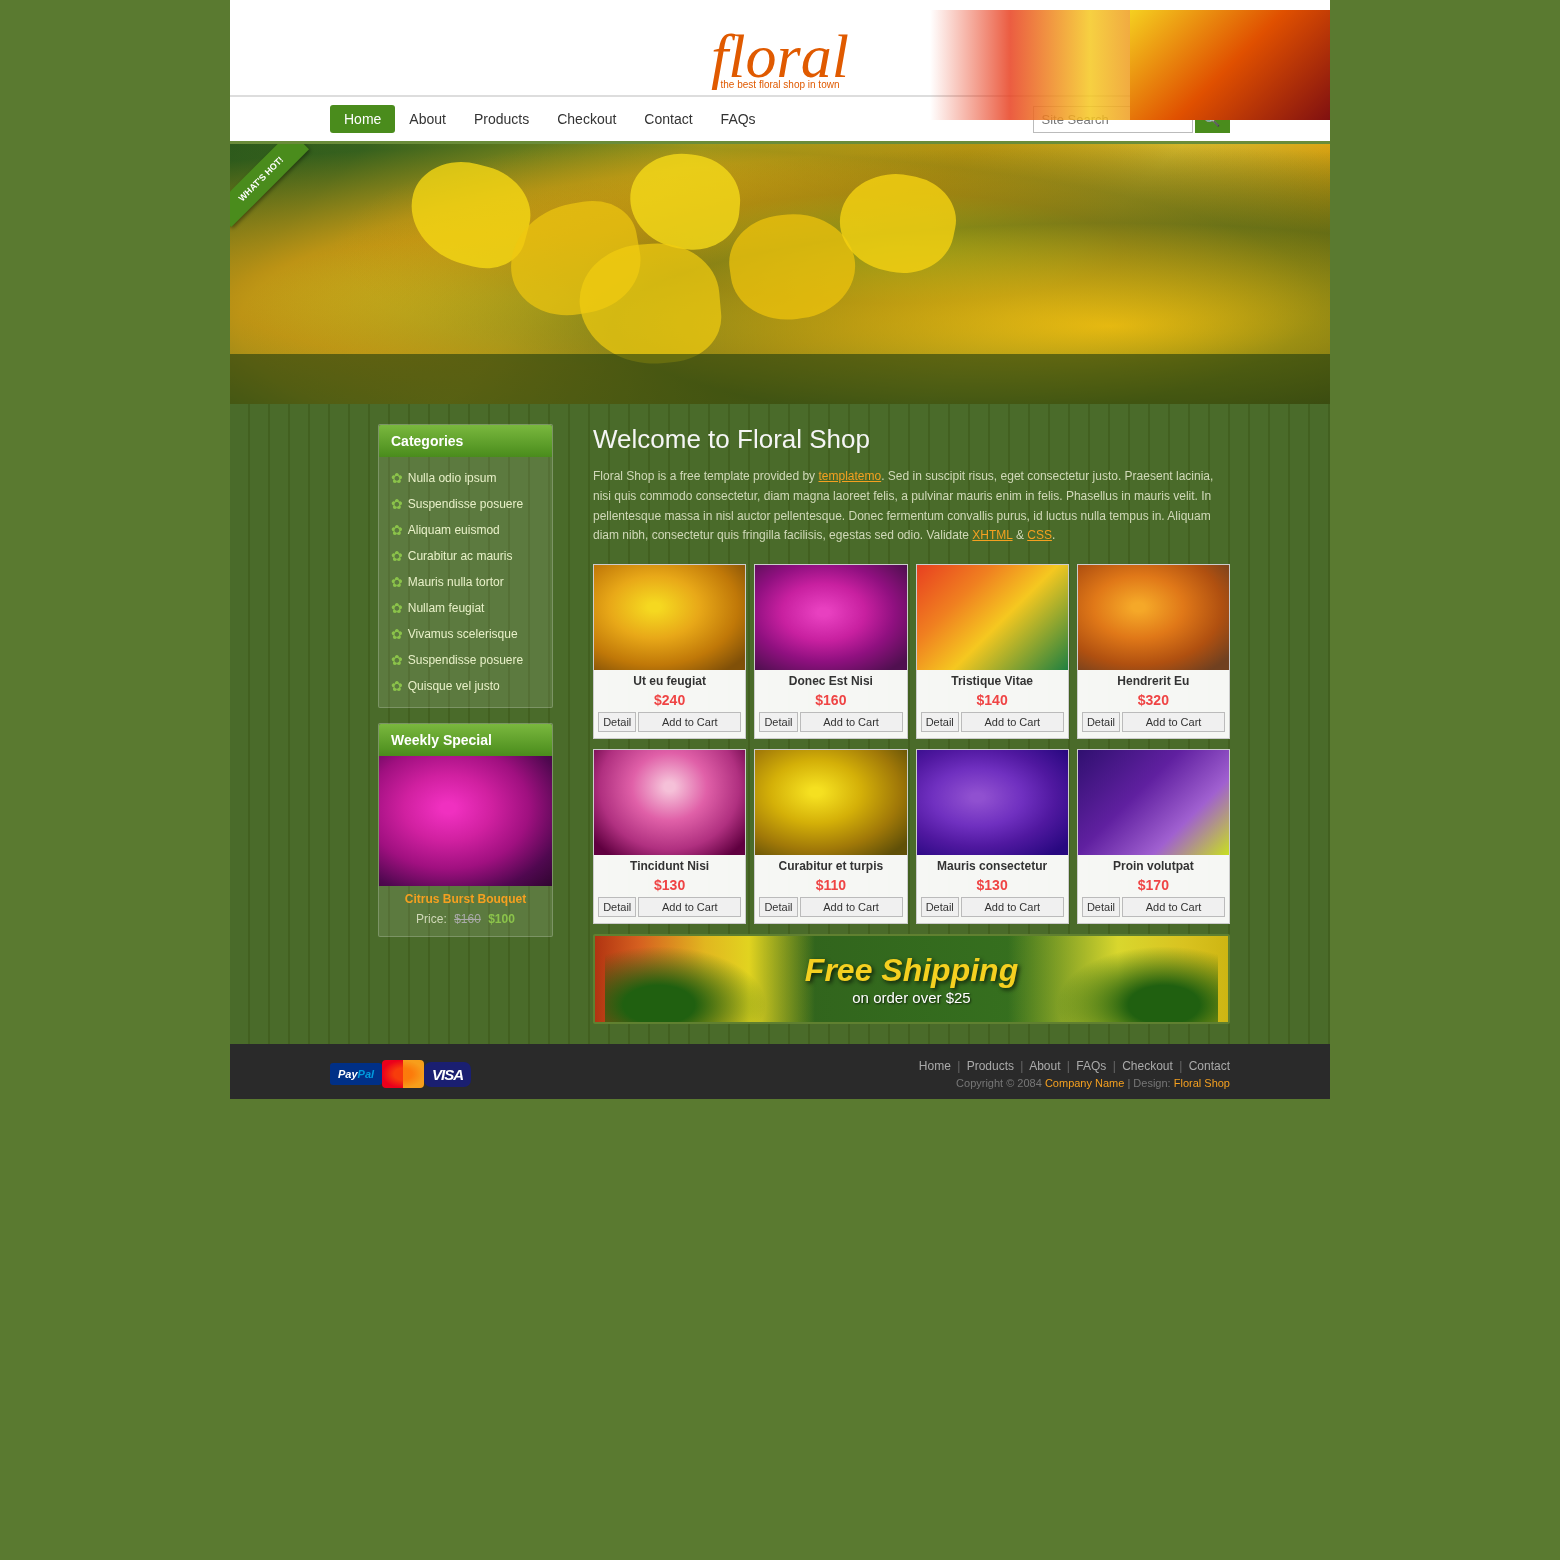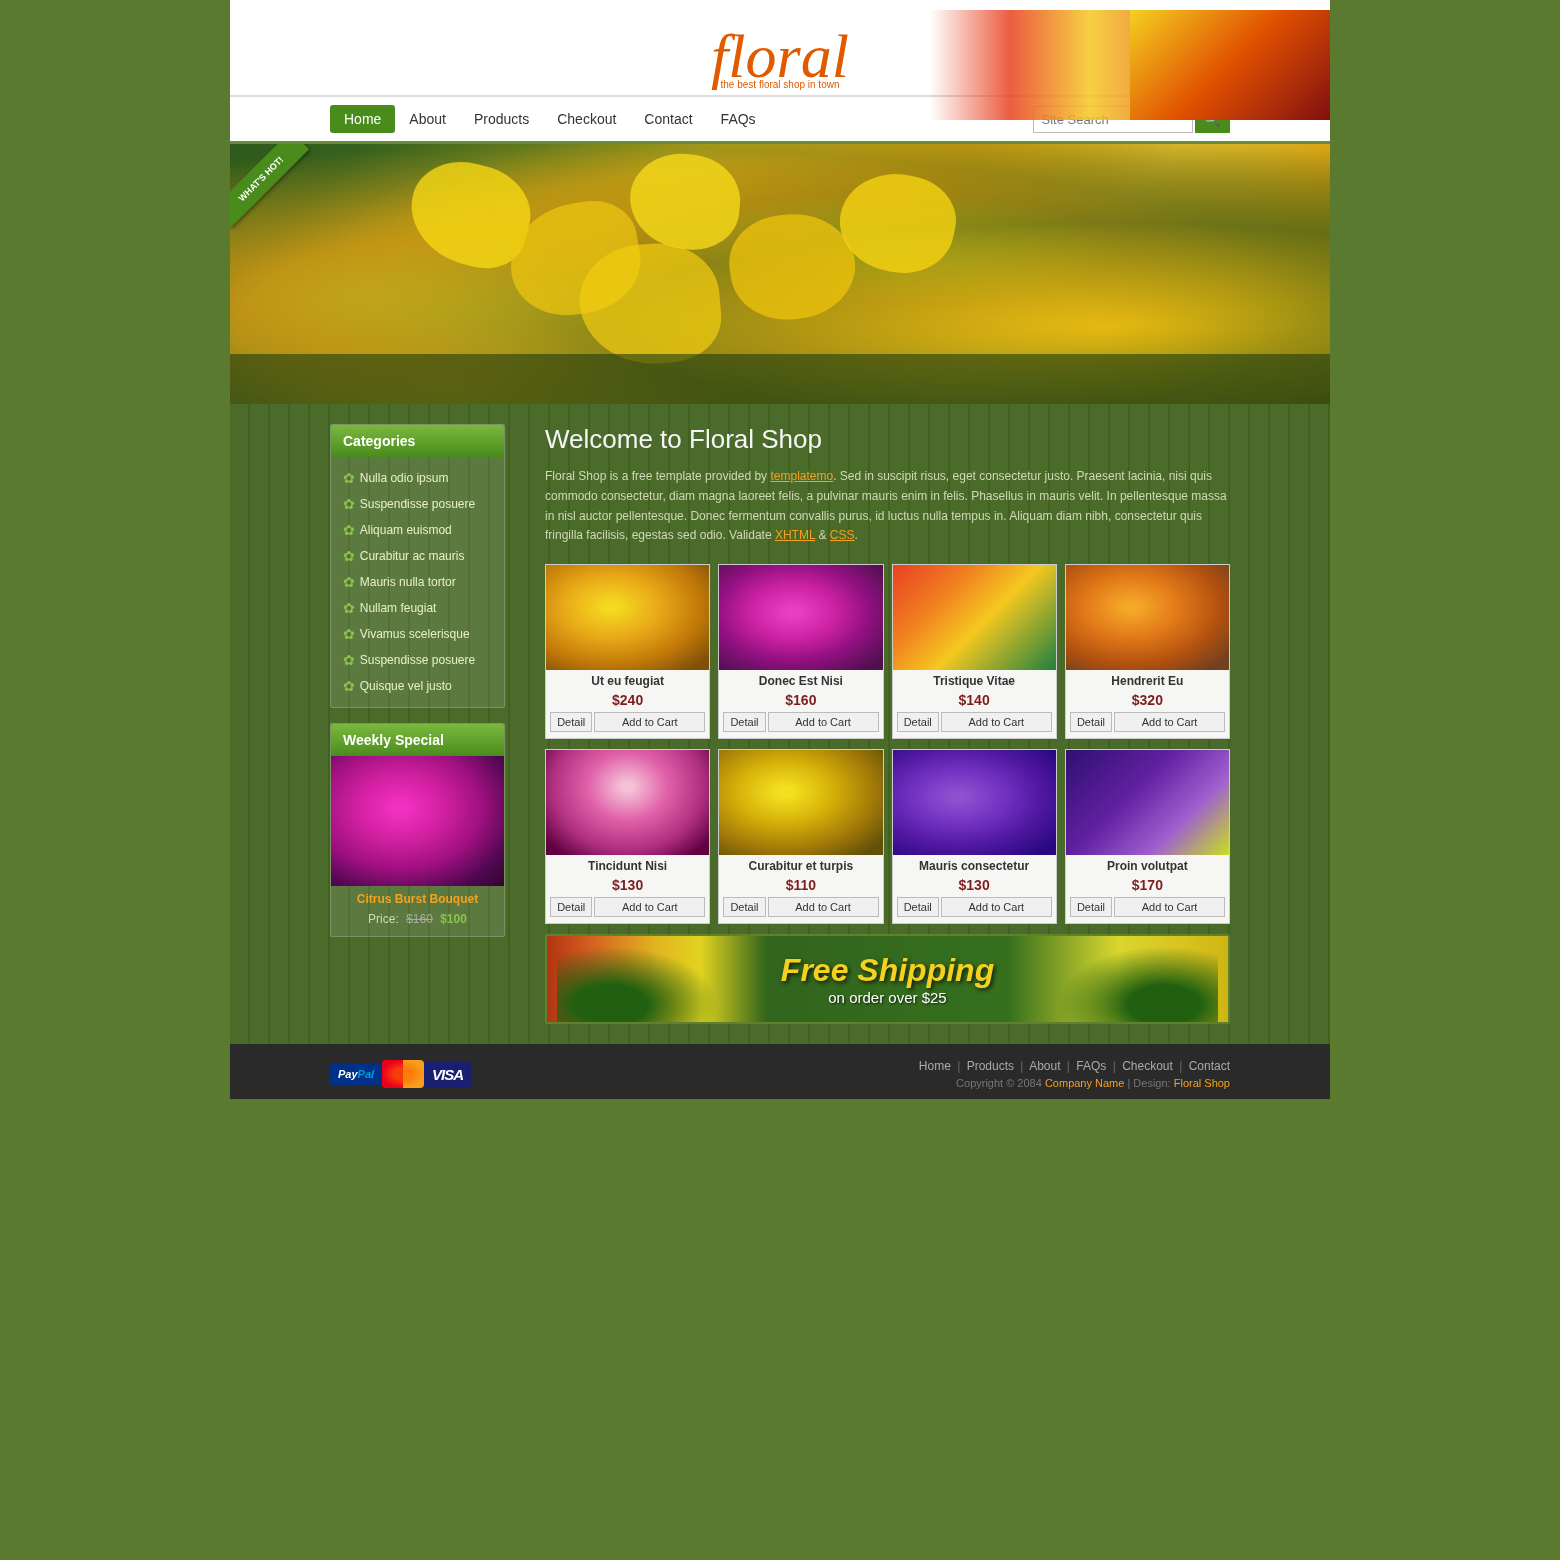--- a/index.html
+++ b/index.html
@@ -35,21 +35,21 @@
 
     
     .product-grid { display: grid; grid-template-columns: repeat(4, 1fr); gap: 8px; margin-bottom: 10px; }
     .product-card { background: rgba(255,255,255,0.95); border: 1px solid #ccc; padding: 0; }
     .product-img { width: 100%; height: 100px; object-fit: cover; }
     .product-img-yellow { background: radial-gradient(ellipse at center, #f5d020 10%, #e8a020 50%, #a06010 90%); }
     .product-img-pink { background: radial-gradient(ellipse at 40% 40%, #e030b0 10%, #c020a0 40%, #601060 80%); }
     .product-img-mixed { background: radial-gradient(ellipse at center, #e84020 20%, #e87020 40%, #f5c020 70%, #208040 100%); }
     .product-img-orange { background: radial-gradient(ellipse at center, #f5a020 20%, #e08020 50%, #a04010 80%); }
     .product-name { font-size: 12px; font-weight: bold; color: #333; text-align: center; padding: 4px 16px 2px; }
-    .product-price { font-size: 14px; font-weight: bold; color: #7f1d1d; text-align: center; padding: 2px 4px 4px; }
+    .product-price { font-size: 14px; font-weight: bold; color: #ef4444; text-align: center; padding: 2px 4px 4px; }
     .product-btns { display: flex; gap: 2px; padding: 0 4px 6px; }
     .btn-detail { flex: 1; background: #f0f0f0; border: 1px solid #bbb; font-size: 11px; padding: 3px 0; cursor: pointer; text-align: center; color: #333; }
     .btn-cart { flex: 2; background: #f0f0f0; border: 1px solid #bbb; font-size: 11px; padding: 3px 14px; cursor: pointer; text-align: center; color: #333; }
 
     
     #shipping-banner { width: 100%; height: 90px; background: linear-gradient(to right, #2d5a1b, #3a7a20); display: flex; align-items: center; justify-content: center; position: relative; overflow: hidden; margin-bottom: 0; border: 2px solid #4a8c1c; }
 
     
     #footer { background: #2a2a2a; padding: 15px 0 10px; }
 
@@ -117,21 +117,21 @@
     </div>
 
     <div style="position:absolute; top:0; left:0; width:90px; height:90px; overflow:hidden; z-index:10;">
       <div style="background:#4a8c1c; color:#fff; font-size:9px; font-weight:bold; text-align:center; padding:8px 0; transform:rotate(-45deg); width:110px; position:absolute; top:22px; left:-24px; box-shadow:0 2px 4px rgba(0,0,0,0.4);">WHAT'S HOT!</div>
     </div>
   </div>
 
   <div style="background: repeating-linear-gradient(to right, #4a6b2a 0px, #4a6b2a 18px, #426020 18px, #426020 20px); padding: 20px;">
     <div style="max-width:900px; margin:0 auto; display:flex; gap:20px;">
 
-      <div id="sidebar" style="width:175px; min-width:175px;">
+      <div id="sidebar" style="width:175px; min-width:175px;margin-left:48px;">
 
         <div class="sidebar-box">
           <div class="sidebar-title">Categories</div>
           <div class="sidebar-list">
             <div class="sidebar-list-item">
                   <span class="bullet">✿</span>
                   <span>Nulla odio ipsum</span>
                 </div>
             <div class="sidebar-list-item">
                   <span class="bullet">✿</span>
@@ -297,21 +297,21 @@
   </div>
 
   <div id="footer" style="background:#2a2a2a; padding:15px 60px 10px;">
     <div style="max-width:900px; margin:0 auto; display:flex; justify-content:space-between; align-items:center;">
 
       <div style="display:flex; gap:0; align-items:center;">
         <div style="background:#003087; color:#fff; font-size:11px; font-weight:bold; padding:5px 8px; border-radius:3px; font-style:italic;">Pay<span style="color:#009cde;">Pal</span></div>
         <div style="width:42px; height:28px; border-radius:4px; background:linear-gradient(to right, #eb001b 50%, #f79e1b 50%); position:relative; overflow:hidden;">
           <div style="position:absolute; inset:0; background:radial-gradient(ellipse at 50% 50%, rgba(255,100,0,0.6) 30%, transparent 70%);"></div>
         </div>
-        <div style="background:#1a1f71; color:#fff; font-size:15px; font-weight:bold; padding:4px 8px; border-radius:1px; font-style:italic; letter-spacing:-1px;">VISA</div>
+        <div style="background:#1a1f71; color:#fff; font-size:15px; font-weight:bold; padding:4px 8px; border-radius:7px; font-style:italic; letter-spacing:-1px;">VISA</div>
       </div>
 
       <div style="text-align:right;">
         <div style="font-size:12px; color:#aaa; margin-bottom:4px;">
           <a href="#" style="color:#aaa; text-decoration:none;">Home</a>
           <span style="color:#666; margin: 0 3px;">|</span>
           <a href="#" style="color:#aaa; text-decoration:none;">Products</a>
           <span style="color:#666; margin: 0 3px;">|</span>
           <a href="#" style="color:#aaa; text-decoration:none;">About</a>
           <span style="color:#666; margin: 0 3px;">|</span>

